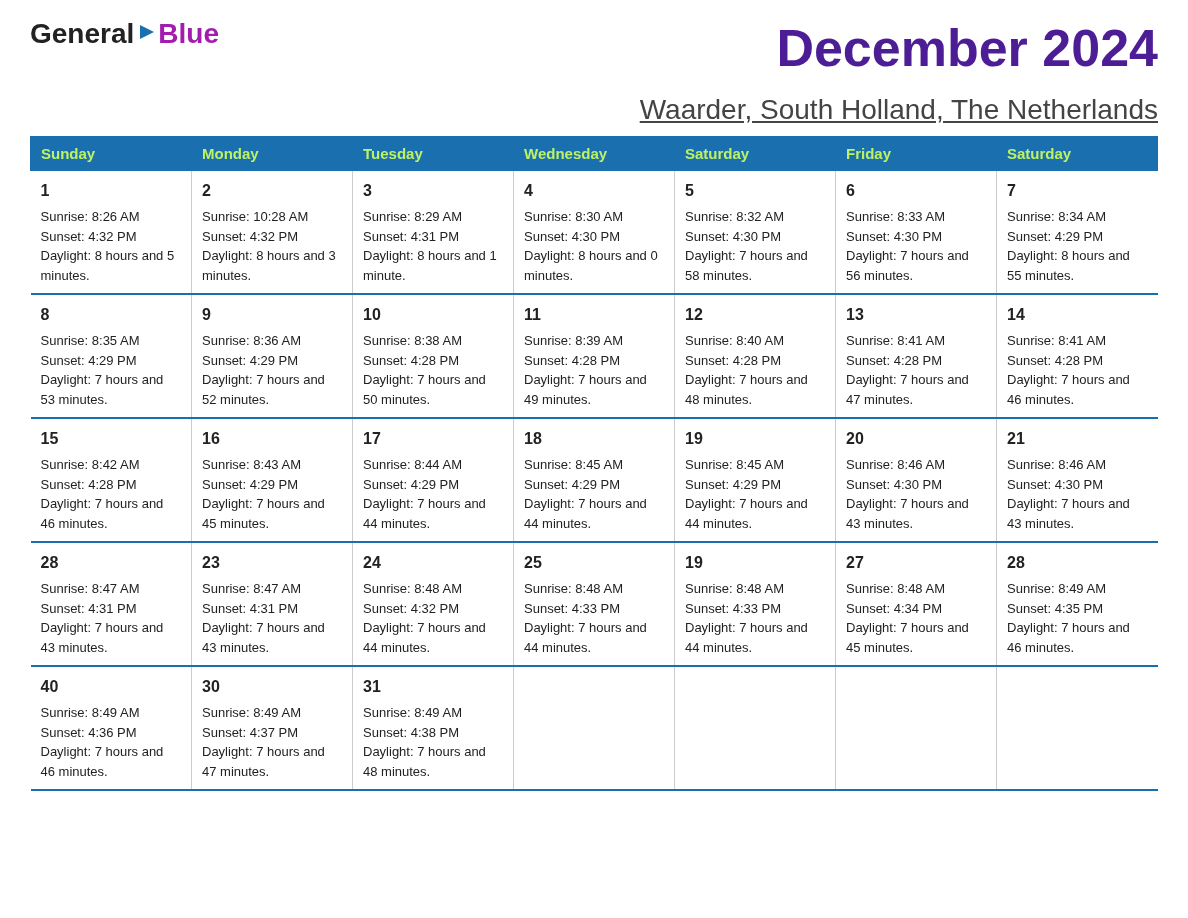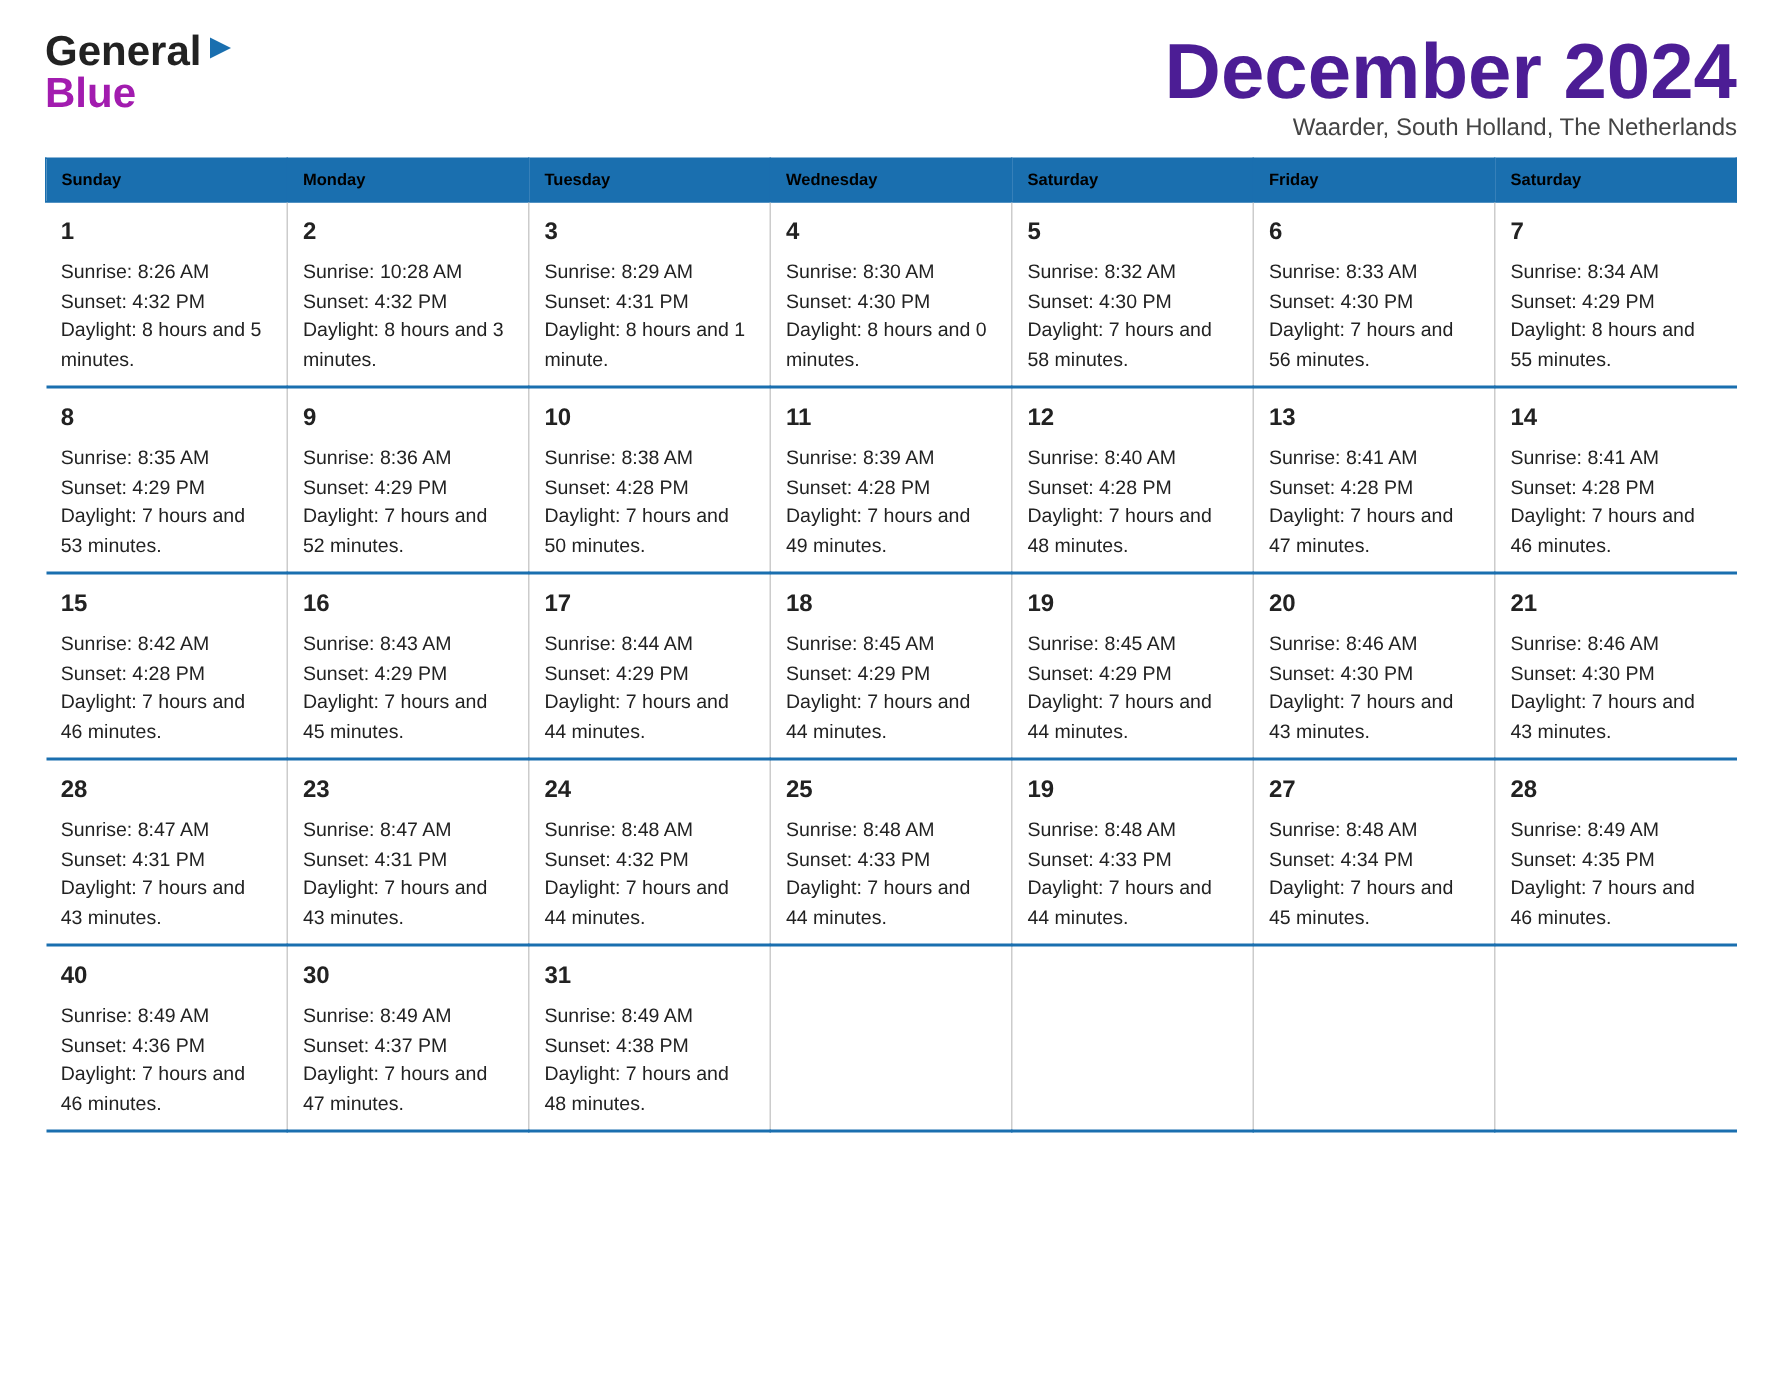--- a/index.html
+++ b/index.html
@@ -12,21 +12,20 @@
       padding: 20px 30px;
     }
     .header {
       display: flex;
       justify-content: space-between;
       align-items: flex-start;
       margin-bottom: 10px;
     }
     .logo {
       display: flex;
-      flex-direction: column;
       align-items: flex-start;
     }
     .logo-text {
       font-size: 28px;
       font-weight: bold;
       color: #222;
       line-height: 1;
     }
     .logo-blue {
       color: #a21caf;
@@ -37,33 +36,34 @@
     .title-block {
       text-align: right;
     }
     .month-title {
       font-size: 52px;
       font-weight: bold;
       color: #4c1d95;
       line-height: 1.1;
     }
     .location-title {
-      font-size: 16px;
+      font-size: 28px;
       color: #444;
-      margin-top: 0;
+      margin-top: 17px;
+      text-decoration: underline;
     }
     table {
       width: 100%;
       border-collapse: collapse;
       margin-top: 10px;
     }
     thead tr th {
       background-color: #1a6faf;
-      color: #000000;
-      font-size: 11px;
+      color: #bef264;
+      font-size: 15px;
       padding: 8px 10px;
       text-align: left;
       border: 1px solid #1a6faf;
     }
     tbody tr {
       border-bottom: 2px solid #1a6faf;
     }
     tbody tr td {
       vertical-align: top;
       padding: 8px 10px;

